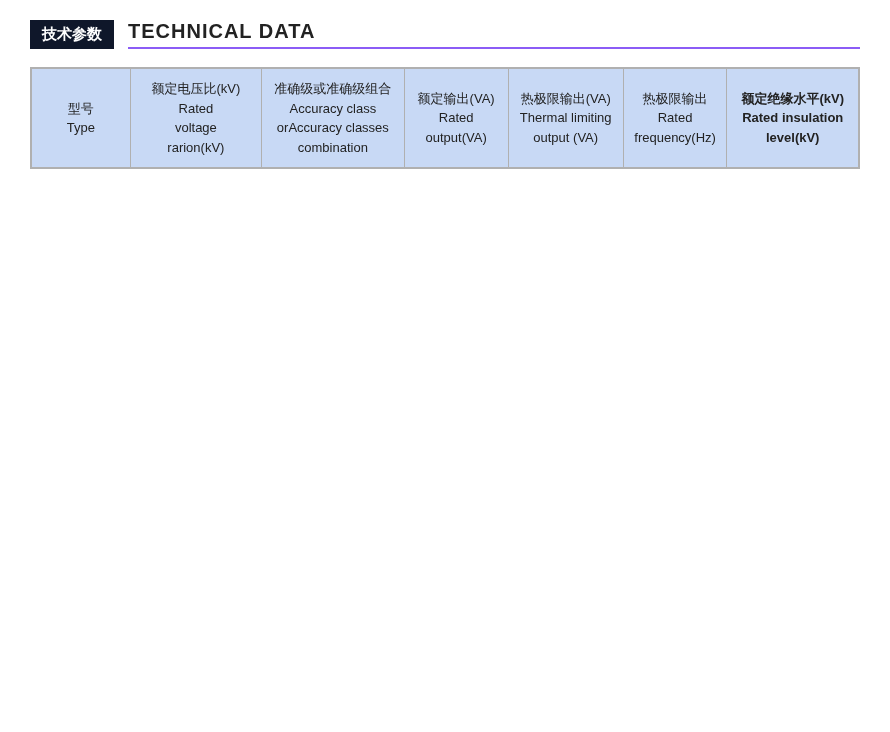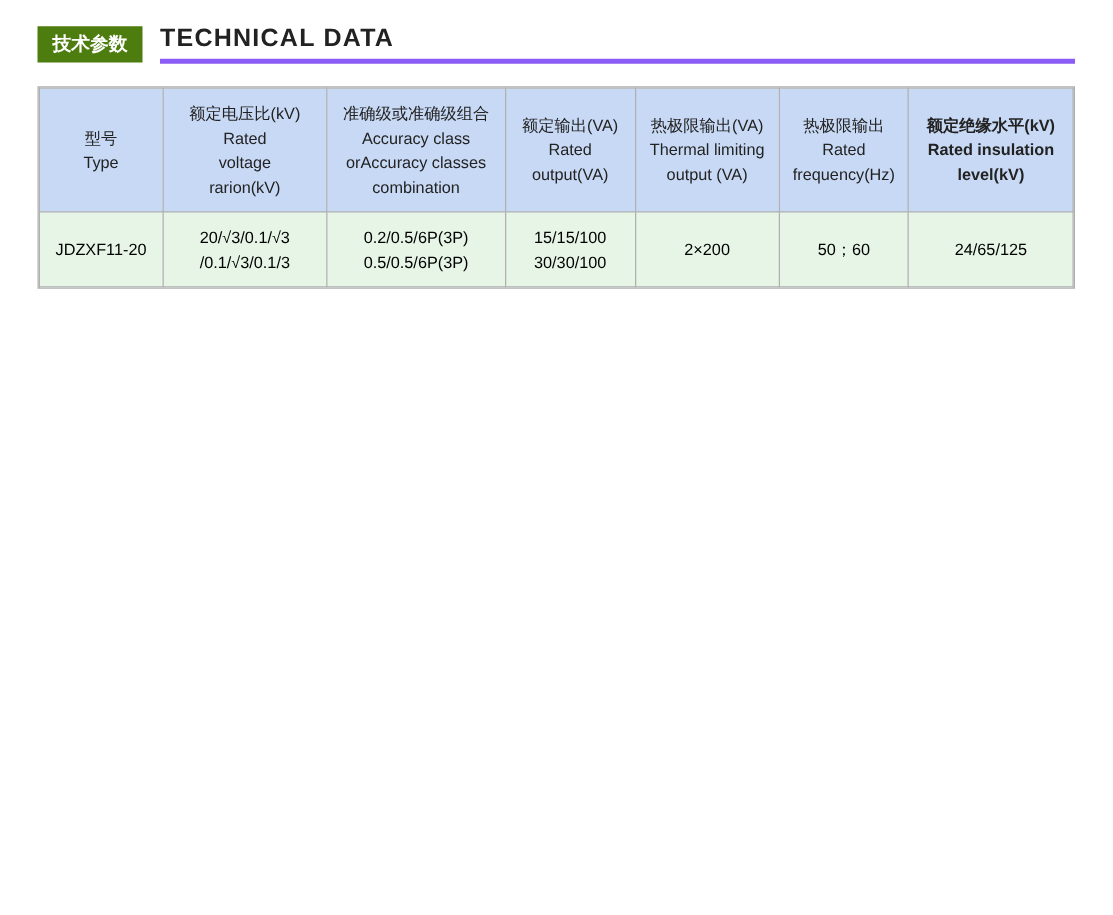--- a/index.html
+++ b/index.html
@@ -12,35 +12,35 @@
       padding: 20px 30px;
     }
 
     .header {
       display: flex;
       align-items: center;
       margin-bottom: 18px;
     }
 
     .header-badge {
-      background: #4d7c0f;
+      background: #0f172a;
       color: #fff;
       font-size: 15px;
       font-weight: bold;
       padding: 5px 12px;
       margin-right: 14px;
       white-space: nowrap;
     }
 
     .header-title {
       font-size: 20px;
       font-weight: bold;
       color: #222;
       letter-spacing: 1px;
-      border-bottom: 4px solid #8b5cf6;
+      border-bottom: 2px solid #8b5cf6;
       padding-bottom: 4px;
       flex: 1;
     }
 
     .table-wrap {
       border: 1.5px solid #b0b0b0;
       border-collapse: collapse;
       width: 100%;
     }
 
@@ -143,24 +143,15 @@
           <span>frequency(Hz)</span>
         </th>
         <th class="col-insulation">
           <span>额定绝缘水平(kV)</span><br>
           <span>Rated insulation</span><br>
           <span>level(kV)</span>
         </th>
       </tr>
     </thead>
     <tbody>
-      <tr class="row-alt" style="background:#e6f5e6;">
-        <td>JDZXF11-20</td>
-        <td>20/√3/0.1/√3<br>/0.1/√3/0.1/3</td>
-        <td>0.2/0.5/6P(3P)<br>0.5/0.5/6P(3P)</td>
-        <td>15/15/100<br>30/30/100</td>
-        <td>2×200</td>
-        <td>50；60</td>
-        <td>24/65/125</td>
-      </tr>
     </tbody>
   </table>
 </div>
 
 </body></html>

